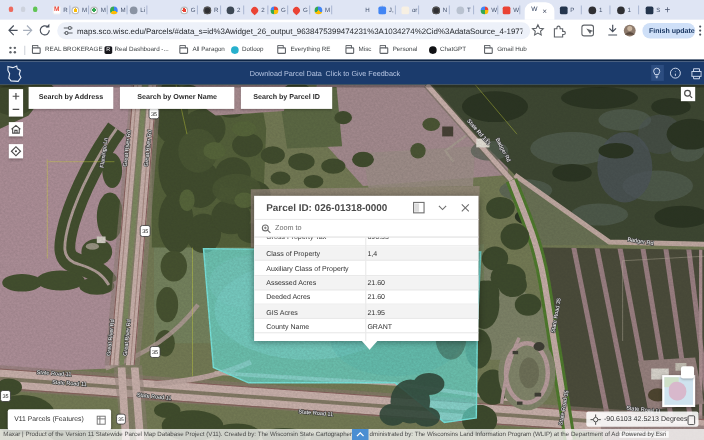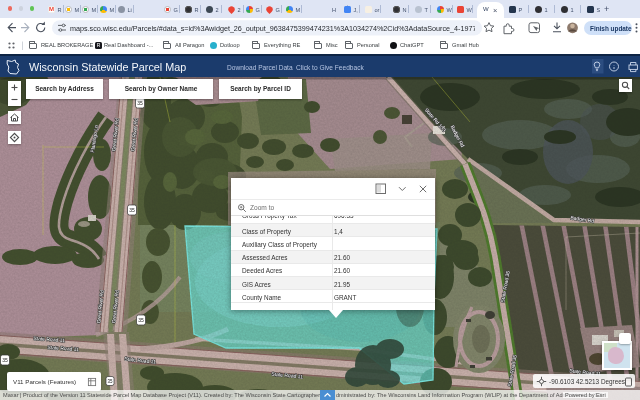--- a/index.html
+++ b/index.html
@@ -220,21 +220,20 @@
     <div class="bmi" style="left:400px">ChatGPT</div>
     <div class="fold" style="left:440px"></div>
       <div class="bmi" style="left:452px">Gmail Hub</div>
   </div>
 
   <div class="abs" style="left:0;top:54px;width:640px;height:2px;background:#0d2444;"></div>
   <div class="abs" id="appheader" style="left:0;top:56px;width:640px;height:21.5px;background:#1b3b6c;">
     <svg class="abs" style="left:4px;top:2px" width="18" height="18" viewBox="0 0 18 18">
       <path d="M3.2 2.5 l4.5 1 3.5 -1.5 .5 2.5 2.8 1.5 -1 3.5 1.5 3 -2.5 3.5 -6.5 -.5 -2 -2.5 .8 -4 -1.6 -3 z" fill="none" stroke="#e8eef8" stroke-width="1"></path>
     </svg>
-    <div class="abs" style="left:29px;top:4.5px;font-size:10.8px;color:#f4f7fb;">Wisconsin Statewide Parcel Map</div>
     <div class="abs" style="left:227px;top:8px;font-size:6.6px;color:#b6c5e2;">Download Parcel Data</div>
     <div class="abs" style="left:296px;top:8px;font-size:6.6px;color:#b6c5e2;">Click to Give Feedback</div>
     <svg class="abs" style="left:592px;top:3px" width="46" height="15" viewBox="0 0 46 15">
       <rect x="-1" y="0" width="12.5" height="14.5" fill="#2c4d80"></rect>
       <g stroke="#ccd8ec" stroke-width=".9" fill="none">
         <path d="M5 3 a2.8 2.8 0 0 1 2.8 2.8 c0 1.4 -1.2 1.8 -1.2 3 h-3.2 c0 -1.2 -1.2 -1.6 -1.2 -3 A2.8 2.8 0 0 1 5 3 z"></path>
         <line x1="3.9" y1="10.3" x2="6.1" y2="10.3"></line>
           <line x1="4.2" y1="11.6" x2="5.8" y2="11.6"></line>
         <circle cx="22" cy="7.5" r="4.5"></circle>
         <line x1="22" y1="6" x2="22" y2="6.5"></line>
@@ -590,20 +589,21 @@
     <div class="abs" style="left:3px;top:392px;font-size:5.6px;color:#4a4a4a;white-space:nowrap;">Maxar | Product of the Version 11 Statewide Parcel Map Database Project (V11). Created by: The Wisconsin State Cartographer's O</div>
     <div class="abs" style="left:336px;top:392px;font-size:5.6px;color:#4a4a4a;white-space:nowrap;">dministrated by: The Wisconsins Land Information Program (WLIP) at the Department of Administration (DO</div>
     <div class="abs" style="left:563px;top:392px;font-size:5.6px;color:#4a4a4a;white-space:nowrap;background:rgba(255,255,255,.75);padding:0 2px;">Powered by Esri</div>
     <div class="abs" style="left:320px;top:390px;width:15px;height:10px;background:#4a8ed2;"></div>
     <svg class="abs" style="left:320px;top:390px" width="15" height="10" viewBox="0 0 15 10">
         <path d="M4.5 6.5 L7.5 3.5 L10.5 6.5" stroke="#fff" stroke-width="1.2" fill="none"></path>
       </svg>
   </div>
 
   <div class="abs" id="popup" style="left:230.5px;top:178px;width:204.5px;height:131.5px;background:#fff;box-shadow:0 1px 6px rgba(0,0,0,.4);">
+    <div class="abs" style="left:11.5px;top:6px;font-size:9px;font-weight:bold;color:#4a4a4a;">Parcel ID: 026-01318-0000</div>
     <svg class="abs" style="left:144px;top:5px" width="54" height="12" viewBox="0 0 54 12">
       <rect x="1" y="1" width="9.5" height="9.5" stroke="#6e6e6e" stroke-width="1" fill="none"></rect>
       <rect x="2" y="2" width="4" height="7.5" fill="#6e6e6e" opacity=".25"></rect>
       <path d="M24 4.2 l3.3 3.3 3.3 -3.3" stroke="#6e6e6e" stroke-width="1" fill="none"></path>
       <path d="M44.8 2.8 l6.4 6.4 M51.2 2.8 l-6.4 6.4" stroke="#6e6e6e" stroke-width="1"></path>
     </svg>
     <div class="abs" style="left:0;top:21px;width:204.5px;height:1px;background:#ebebeb;"></div>
 
     <svg class="abs" style="left:6px;top:24.5px" width="10" height="10" viewBox="0 0 10 10">
       <circle cx="4.2" cy="4.2" r="2.7" stroke="#6e6e6e" stroke-width="1" fill="none"></circle>

